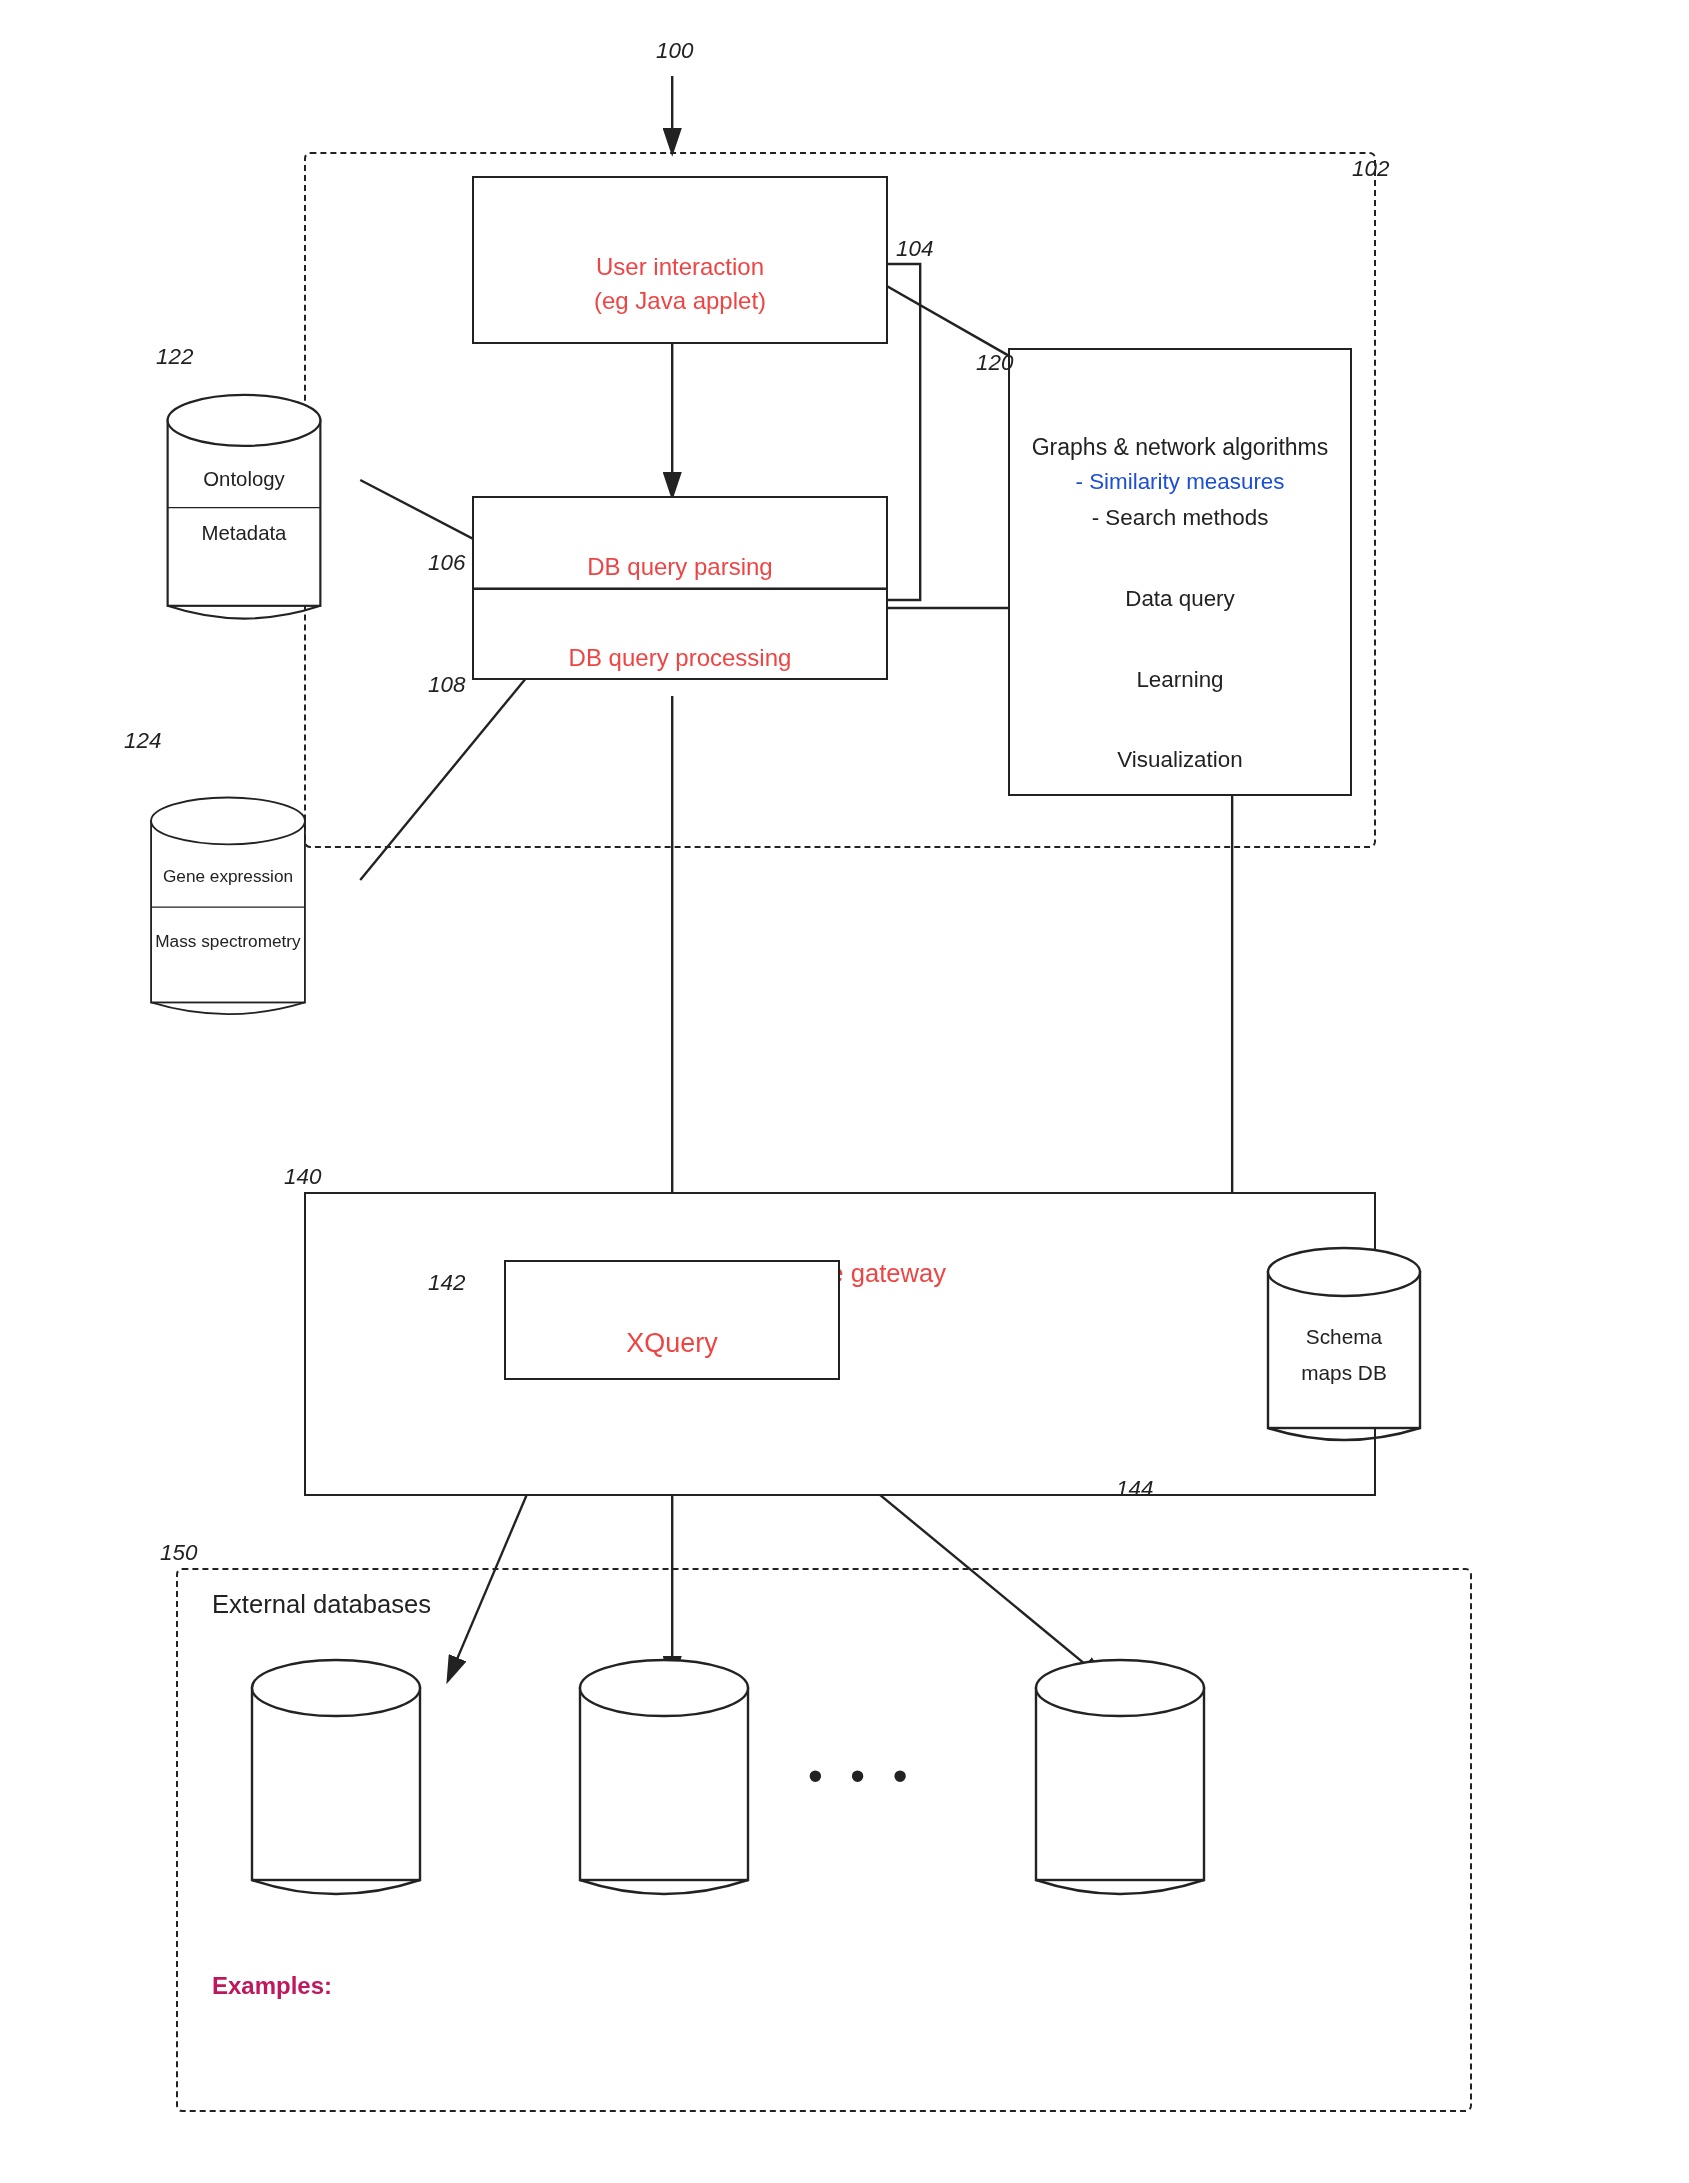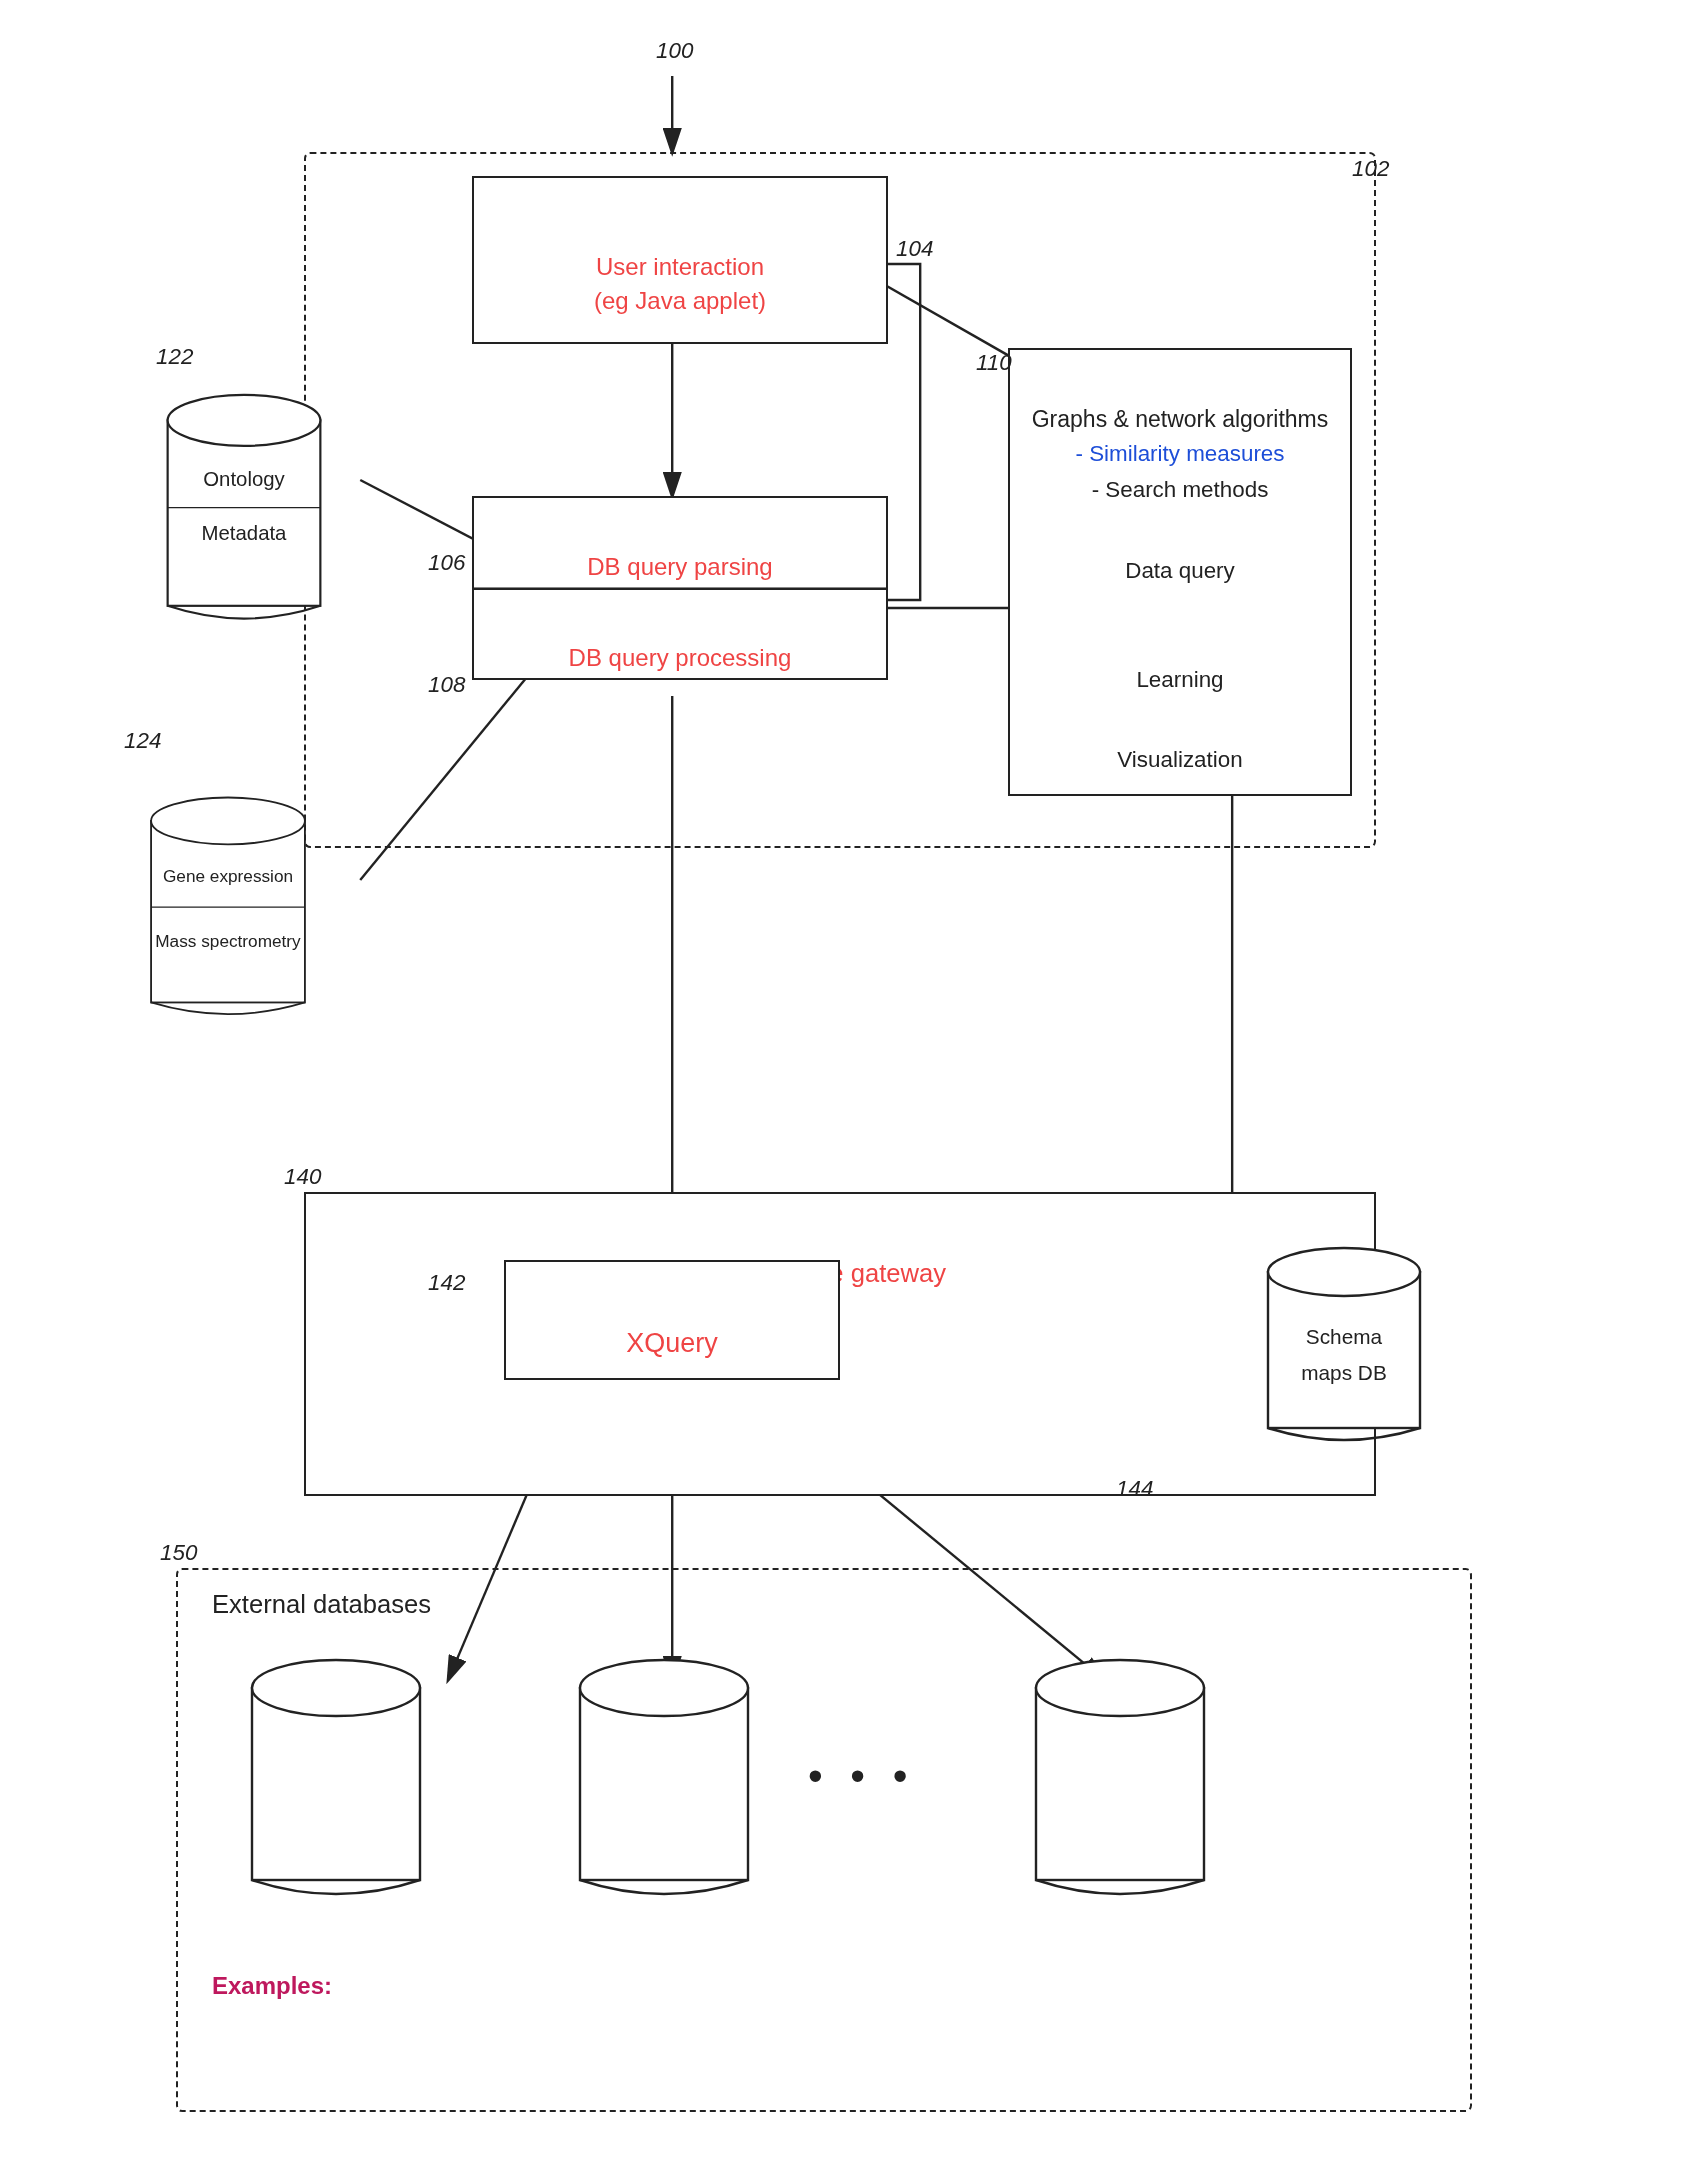--- a/index.html
+++ b/index.html
@@ -151,27 +151,27 @@
   <div class="ref-label" style="left:428px; top:672px;">108</div>
 
   <div class="box" style="left:1008px; top:348px; width:344px; height:448px; align-items:flex-end; padding:16px;">
     <div>
       <div style="font-size:23px; font-weight:normal; line-height:1.5; color:#222;">Graphs &amp; network algorithms</div>
       <div style="font-size:22.4px; line-height:1.6; color:#1d4ed8;">- Similarity measures</div>
       <div style="font-size:22.4px; line-height:1.6; color:#222;">- Search methods</div>
       <div style="font-size:22.4px; line-height:2; color:#222;">&nbsp;</div>
       <div style="font-size:22.4px; line-height:1.6; color:#222;">Data query</div>
       <div style="font-size:22.4px; line-height:2; color:#222;">&nbsp;</div>
-      <div style="font-size:22.4px; line-height:1.6; color:#222;margin-top:28px;">Learning</div>
+      <div style="font-size:22.4px; line-height:1.6; color:#222;">Learning</div>
       <div style="font-size:22.4px; line-height:2; color:#222;">&nbsp;</div>
       <div style="font-size:22.4px; line-height:1.6; color:#222;">Visualization</div>
     </div>
   </div>
 
-  <div class="ref-label" style="left:976px; top:350px;">110</div>
+  <div class="ref-label" style="left:976px; top:350px;">120</div>
 
   <div class="cylinder" style="position:absolute; left:156px; top:368px; width:176px; height:272px;">
     <svg viewBox="0 0 220 340" width="176" height="272">
 
       <rect x="5" y="55" width="210" height="255" fill="#fff" stroke="#222" stroke-width="3"></rect>
 
       <ellipse cx="110" cy="55" rx="105" ry="35" fill="#fff" stroke="#222" stroke-width="3"></ellipse>
 
       <path d="M5,310 Q110,345 215,310" fill="none" stroke="#222" stroke-width="3"></path>
 

